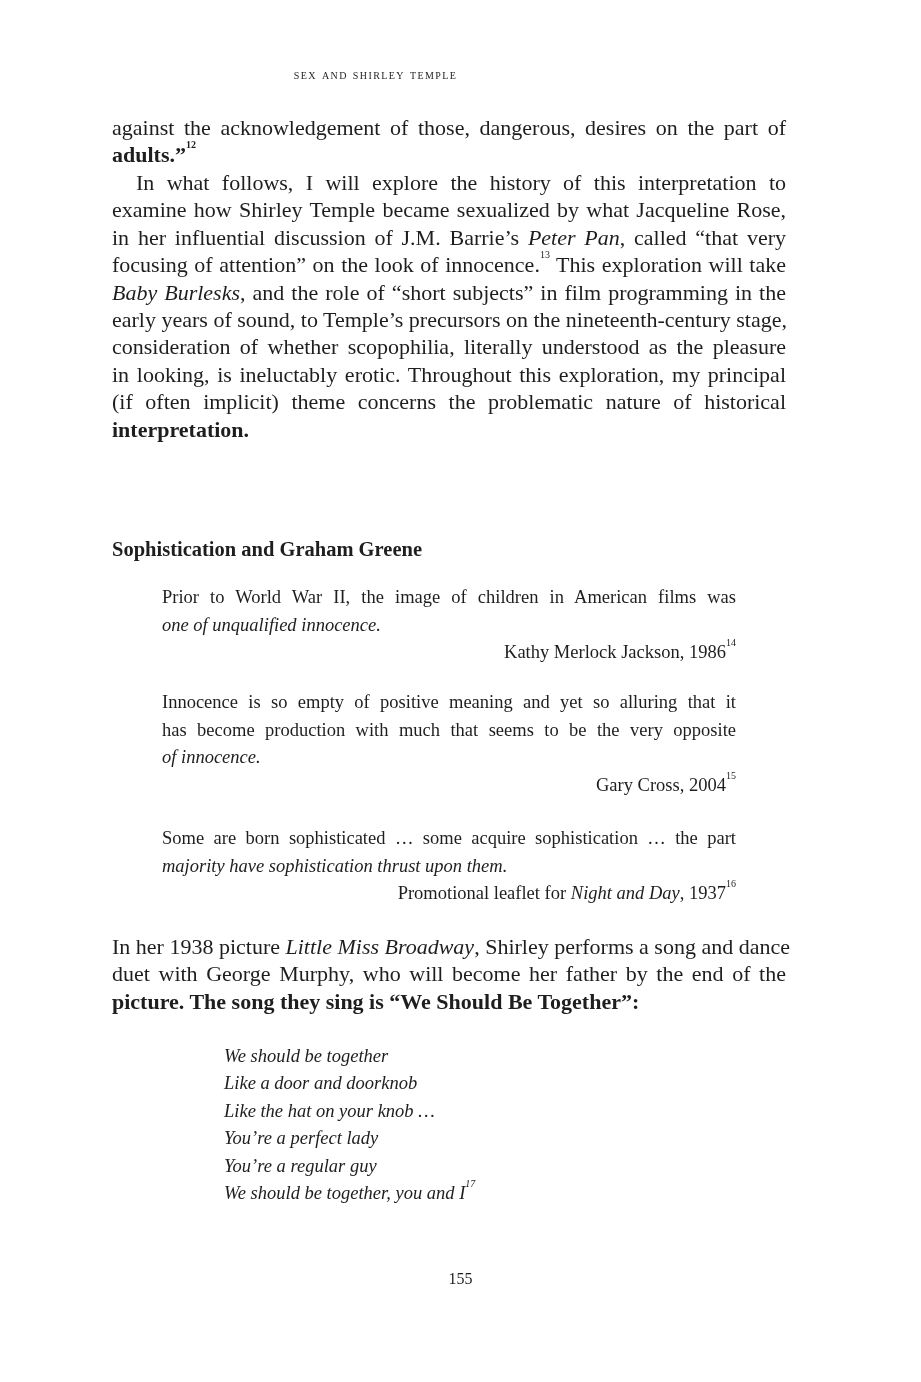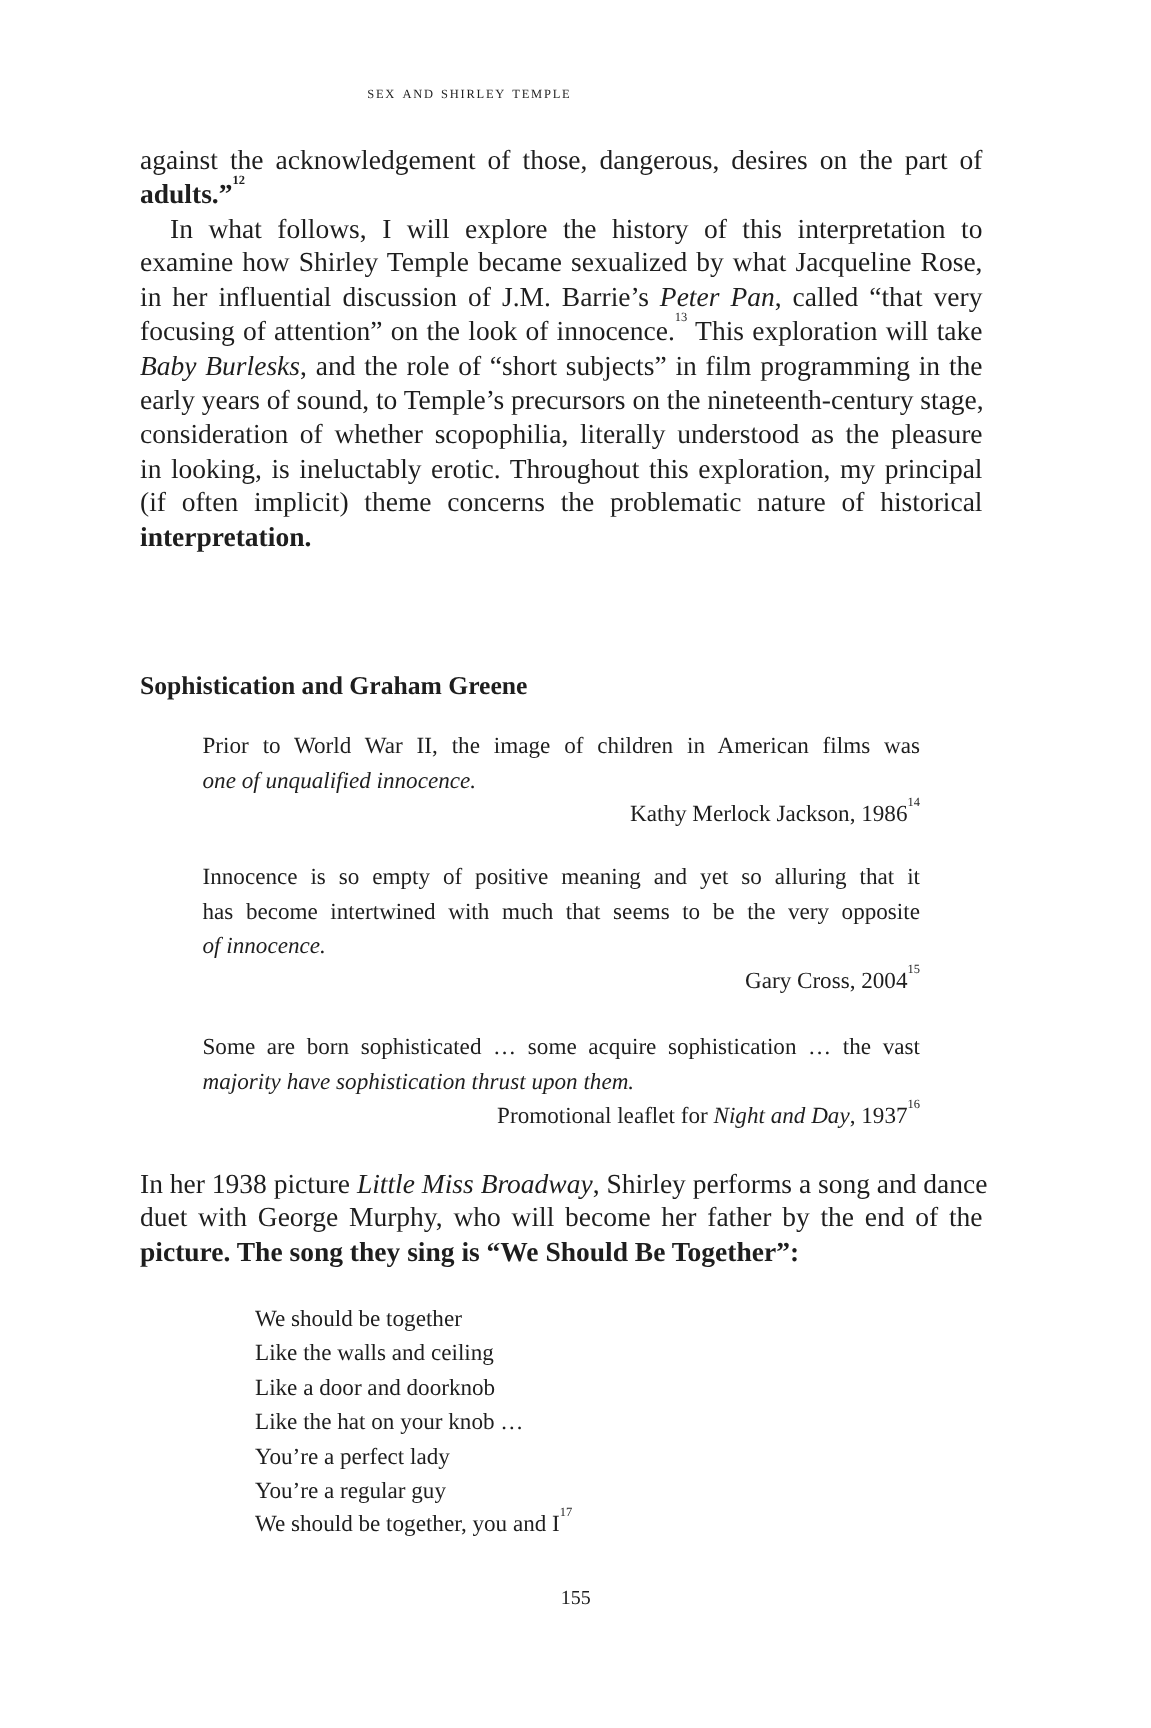--- a/index.html
+++ b/index.html
@@ -80,22 +80,23 @@
     }
     .epi-attr {
       font-size: 18.5px;
       line-height: 27.5px;
       height: 27.5px;
       text-align: right;
       white-space: nowrap;
     }
     .verse {
       position: absolute;
-      left: 204px;
+      left: 224px;
       top: 1043px;
+      font-style: italic;
     }
     .verse-line {
       font-size: 18.5px;
       line-height: 27.4px;
       height: 27.4px;
       white-space: nowrap;
     }
     .folio {
       position: absolute;
       top: 1270px;
@@ -132,40 +133,39 @@
 <div class="heading">Sophistication and Graham Greene</div>
 
 <div class="epigraph" style="top:584px;">
   <div class="epi-line">Prior to World War II, the image of children in American films was</div>
   <div class="epi-line last">one of unqualified innocence.</div>
   <div class="epi-attr"><span>Kathy Merlock Jackson, 1986</span><sup>14</sup></div>
 </div>
 
 <div class="epigraph" style="top:689px;">
   <div class="epi-line">Innocence is so empty of positive meaning and yet so alluring that it</div>
-  <div class="epi-line">has become intertwined with much that seems to be the very opposite</div>
+  <div class="epi-line">has become production with much that seems to be the very opposite</div>
   <div class="epi-line last">of innocence.</div>
   <div class="epi-attr"><span>Gary Cross, 2004</span><sup>15</sup></div>
 </div>
 
 <div class="epigraph" style="top:825px;">
-  <div class="epi-line">Some are born sophisticated … some acquire sophistication … the vast</div>
+  <div class="epi-line">Some are born sophisticated … some acquire sophistication … the part</div>
   <div class="epi-line last">majority have sophistication thrust upon them.</div>
   <div class="epi-attr"><span>Promotional leaflet for </span><i>Night and Day</i><span>, 1937</span><sup>16</sup></div>
 </div>
 
 <div class="block" style="top:933px;">
   <div class="body-line"><span>In her 1938 picture </span><i>Little Miss Broadway</i><span>, Shirley performs a song and dance</span></div>
   <div class="body-line">duet with George Murphy, who will become her father by the end of the</div>
   <div class="body-line last">picture. The song they sing is “We Should Be Together”:</div>
 </div>
 
 <div class="verse">
   <div class="verse-line">We should be together</div>
-  <div class="verse-line">Like the walls and ceiling</div>
   <div class="verse-line">Like a door and doorknob</div>
   <div class="verse-line">Like the hat on your knob …</div>
   <div class="verse-line">You’re a perfect lady</div>
   <div class="verse-line">You’re a regular guy</div>
   <div class="verse-line"><span>We should be together, you and I</span><sup>17</sup></div>
 </div>
 
 <div class="folio">155</div>
 
 </body></html>

